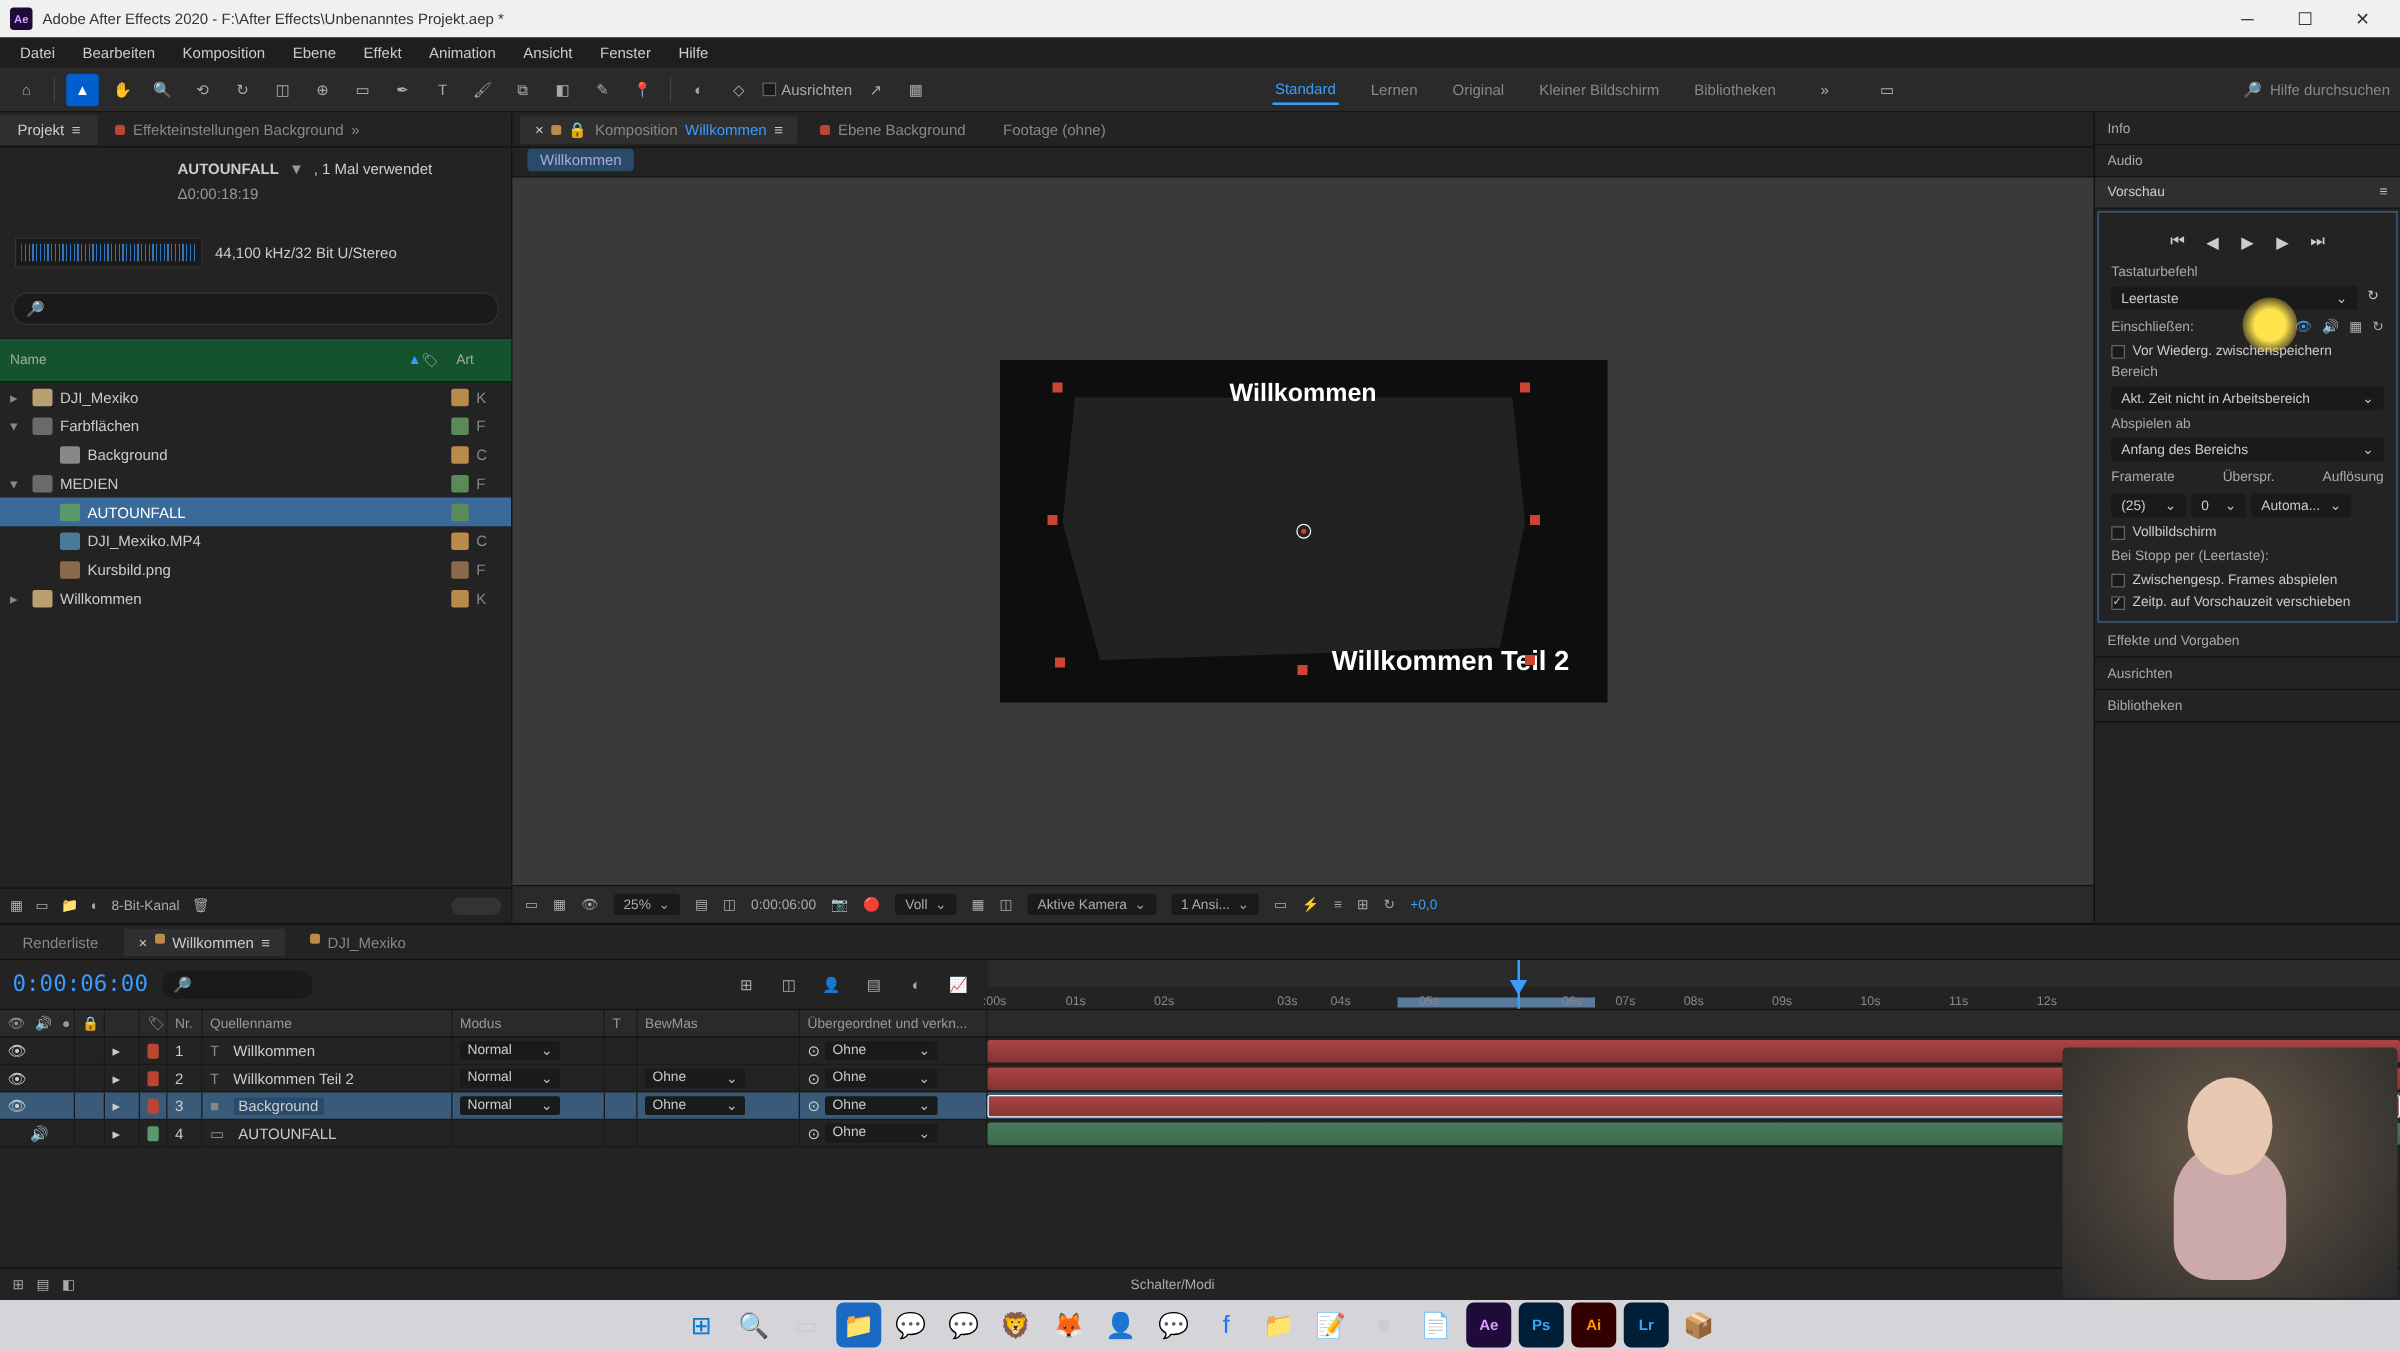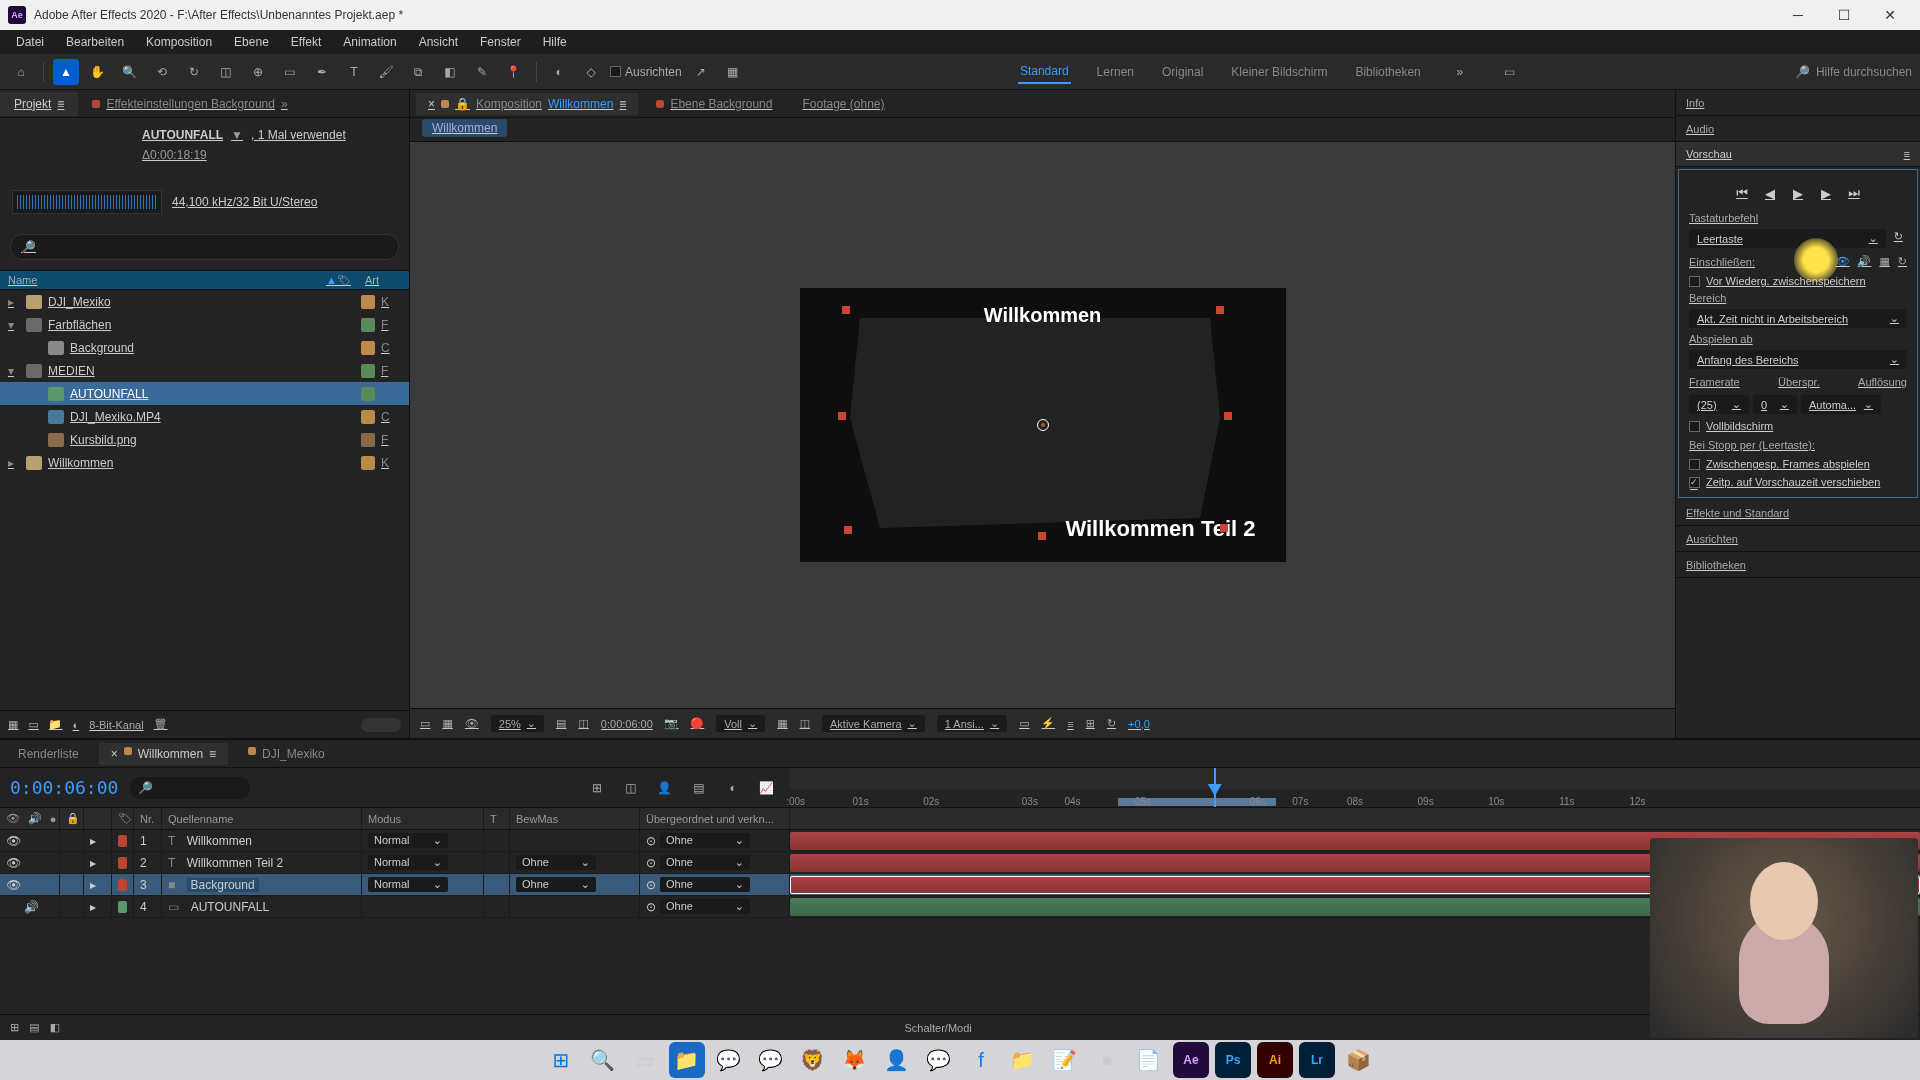--- a/index.html
+++ b/index.html
@@ -21,35 +21,35 @@
 .toolbar-left { display: flex; align-items: center; gap: 6px; }
 .tool-btn { width: 26px; height: 26px; display: flex; align-items: center; justify-content: center; color: #aaa; border-radius: 3px; }
 .tool-btn.active { background: #005fcc; color: #fff; }
 .tool-sep { width: 1px; height: 20px; background: #444; margin: 0 3px; }
 .workspace-tabs { display: flex; gap: 24px; align-items: center; }
 .workspace-tab { color: #888; padding: 4px 2px; }
 .workspace-tab.active { color: #3a9cff; border-bottom: 2px solid #3a9cff; }
 .search-help { display: flex; align-items: center; gap: 6px; color: #888; }
 
 
-.main { display: flex; height: calc(1080px - 30px - 24px - 36px - 302px - 40px); text-decoration: underline; }
+.main { display: flex; height: calc(1080px - 30px - 24px - 36px - 302px - 40px); }
 
 
 .project-panel { width: 410px; background: #232323; border-right: 1px solid #111; display: flex; flex-direction: column; }
 .panel-tabs { height: 28px; display: flex; align-items: center; border-bottom: 1px solid #111; }
 .panel-tab { padding: 5px 14px; color: #ccc; display: flex; align-items: center; gap: 6px; }
 .panel-tab.active { background: #2f2f2f; }
 .proj-info { padding: 10px 12px; }
 .proj-name-row { display: flex; align-items: center; gap: 8px; color: #ccc; margin-bottom: 6px; }
 .proj-dur { color: #999; margin-left: 130px; }
 .waveform-row { display: flex; align-items: center; gap: 10px; margin-top: 28px; }
 .waveform { width: 150px; height: 24px; background: #1a1a1a; position: relative; border: 1px solid #333; }
 .waveform::before { content:''; position: absolute; inset: 4px; background: repeating-linear-gradient(90deg, #3a9cff 0 1px, transparent 1px 3px); opacity:.7; }
 .proj-search { margin: 10px; height: 26px; background: #1a1a1a; border: 1px solid #333; border-radius: 12px; display: flex; align-items: center; padding: 0 10px; color: #888; }
-.proj-headers { display: flex; background: #0c4a6e; border-top: 1px solid #111; border-bottom: 1px solid #111; height: 20px; align-items: center; padding: 0 8px; font-size: 11px; color: #aaa; }
+.proj-headers { display: flex; background: #14532d; border-top: 1px solid #111; border-bottom: 1px solid #111; height: 36px; align-items: center; padding: 0 8px; font-size: 11px; color: #aaa; }
 .proj-headers .name-col { flex: 1; }
 .proj-headers .tag-col { width: 28px; }
 .proj-headers .art-col { width: 36px; }
 .proj-tree { flex: 1; overflow: auto; }
 .tree-item { display: flex; align-items: center; height: 23px; padding: 0 8px; gap: 6px; }
 .tree-item.selected { background: #3a6a9a; color: #fff; }
 .tree-indent-2 { padding-left: 48px; }
 .tree-toggle { width: 12px; color: #888; }
 .tree-icon { width: 16px; height: 14px; background: #888; border-radius: 2px; }
 .tree-icon.folder { background: #6a6a6a; }
@@ -467,21 +467,21 @@
       <div style="padding:4px 0;color:#aaa;">Bei Stopp per (Leertaste):</div>
       <div class="right-check">
         <span class="small-checkbox"></span>
         <span>Zwischengesp. Frames abspielen</span>
       </div>
       <div class="right-check">
         <span class="small-checkbox checked"></span>
         <span>Zeitp. auf Vorschauzeit verschieben</span>
       </div>
     </div>
-    <div class="right-section header">Effekte und Standard</div>
+    <div class="right-section header">Effekte und Vorgaben</div>
     <div class="right-section header">Ausrichten</div>
     <div class="right-section header">Bibliotheken</div>
     <div class="highlight-circle" style="top:148px;right:82px;"></div>
   </div>
 </div>
 
 <div class="timeline">
   <div class="timeline-tabs">
     <div class="tl-tab" style="color:#888;">
       <span>Renderliste</span>

